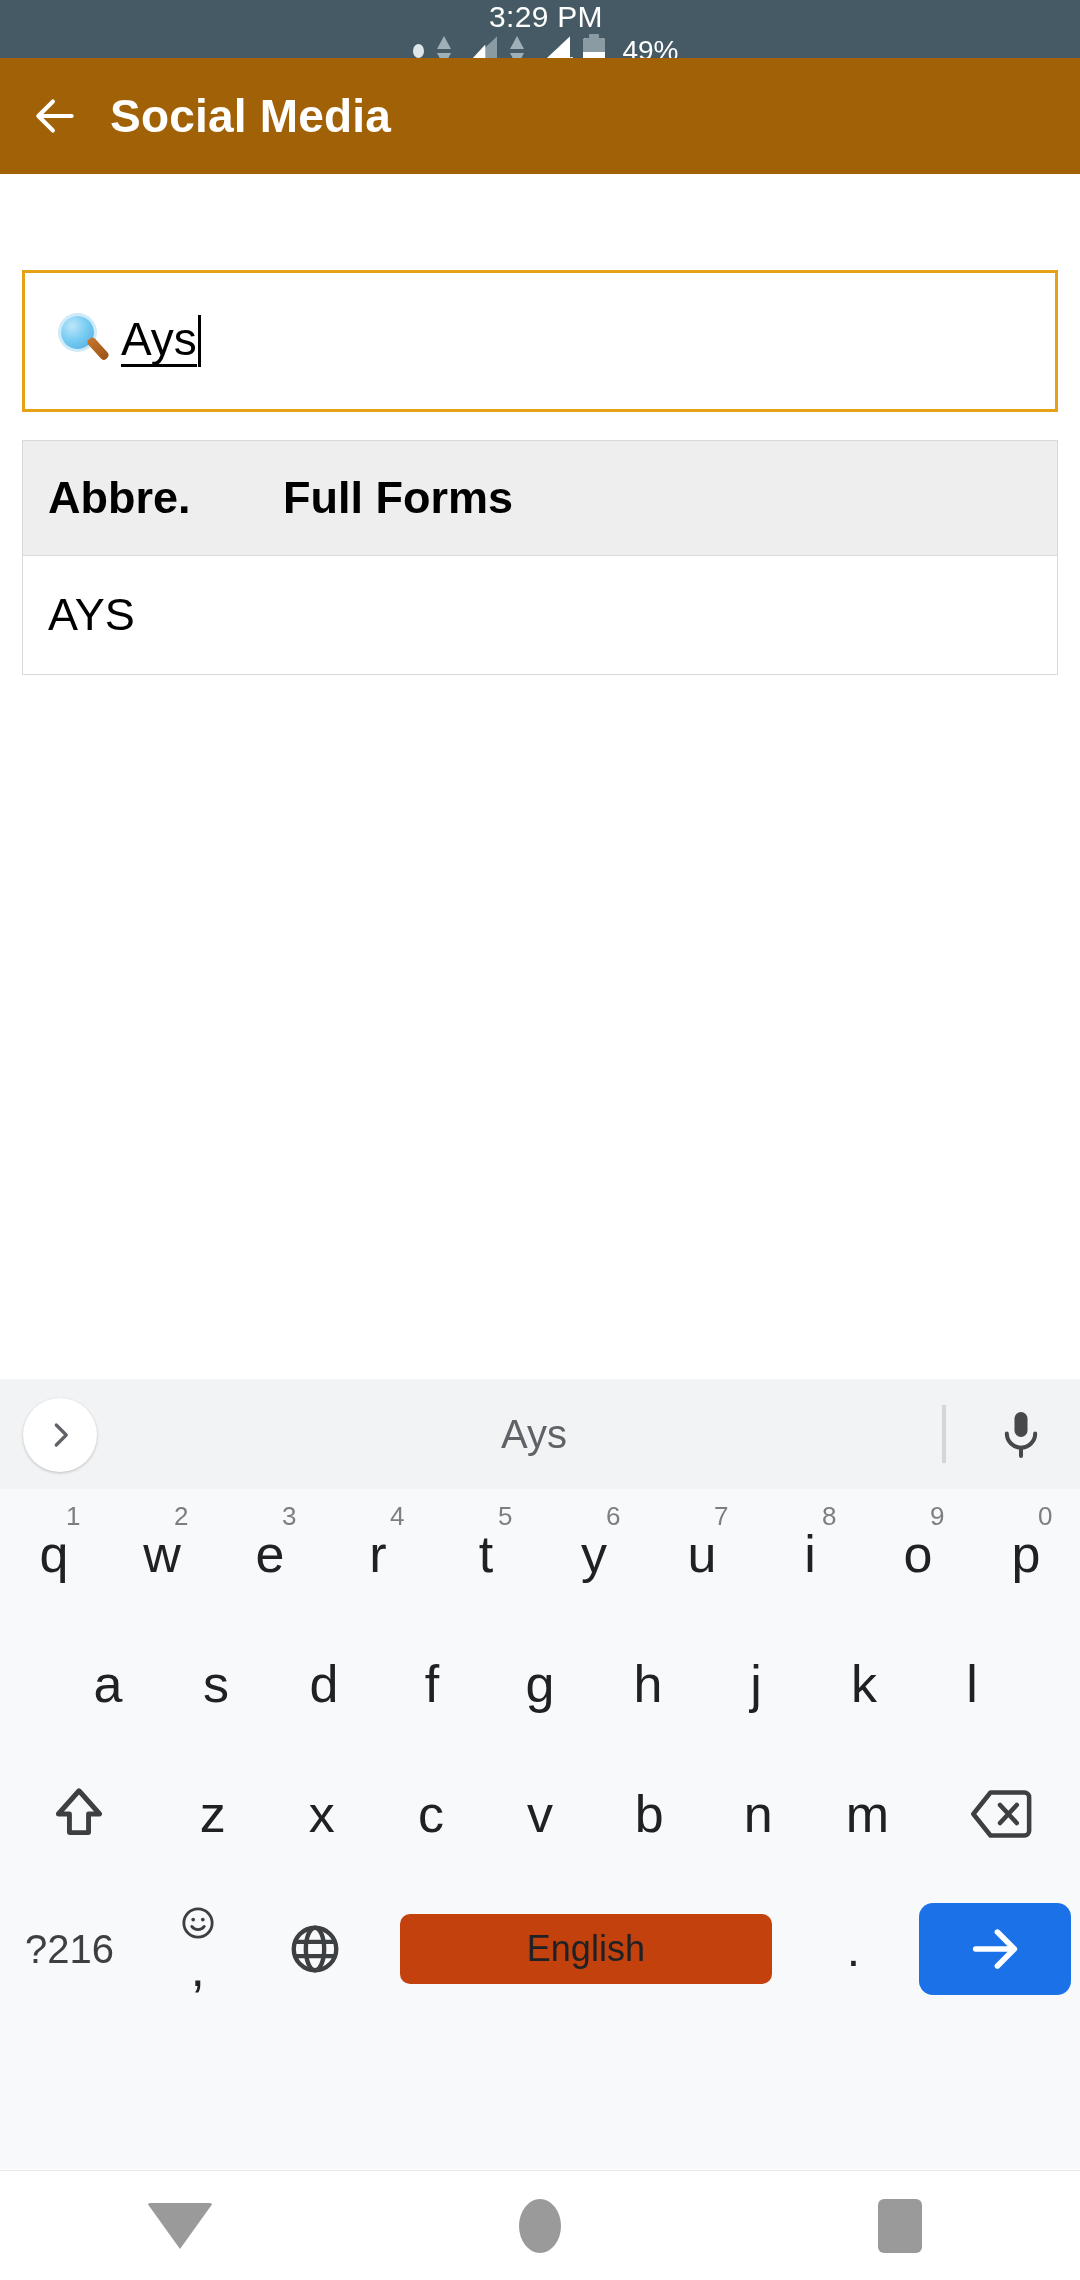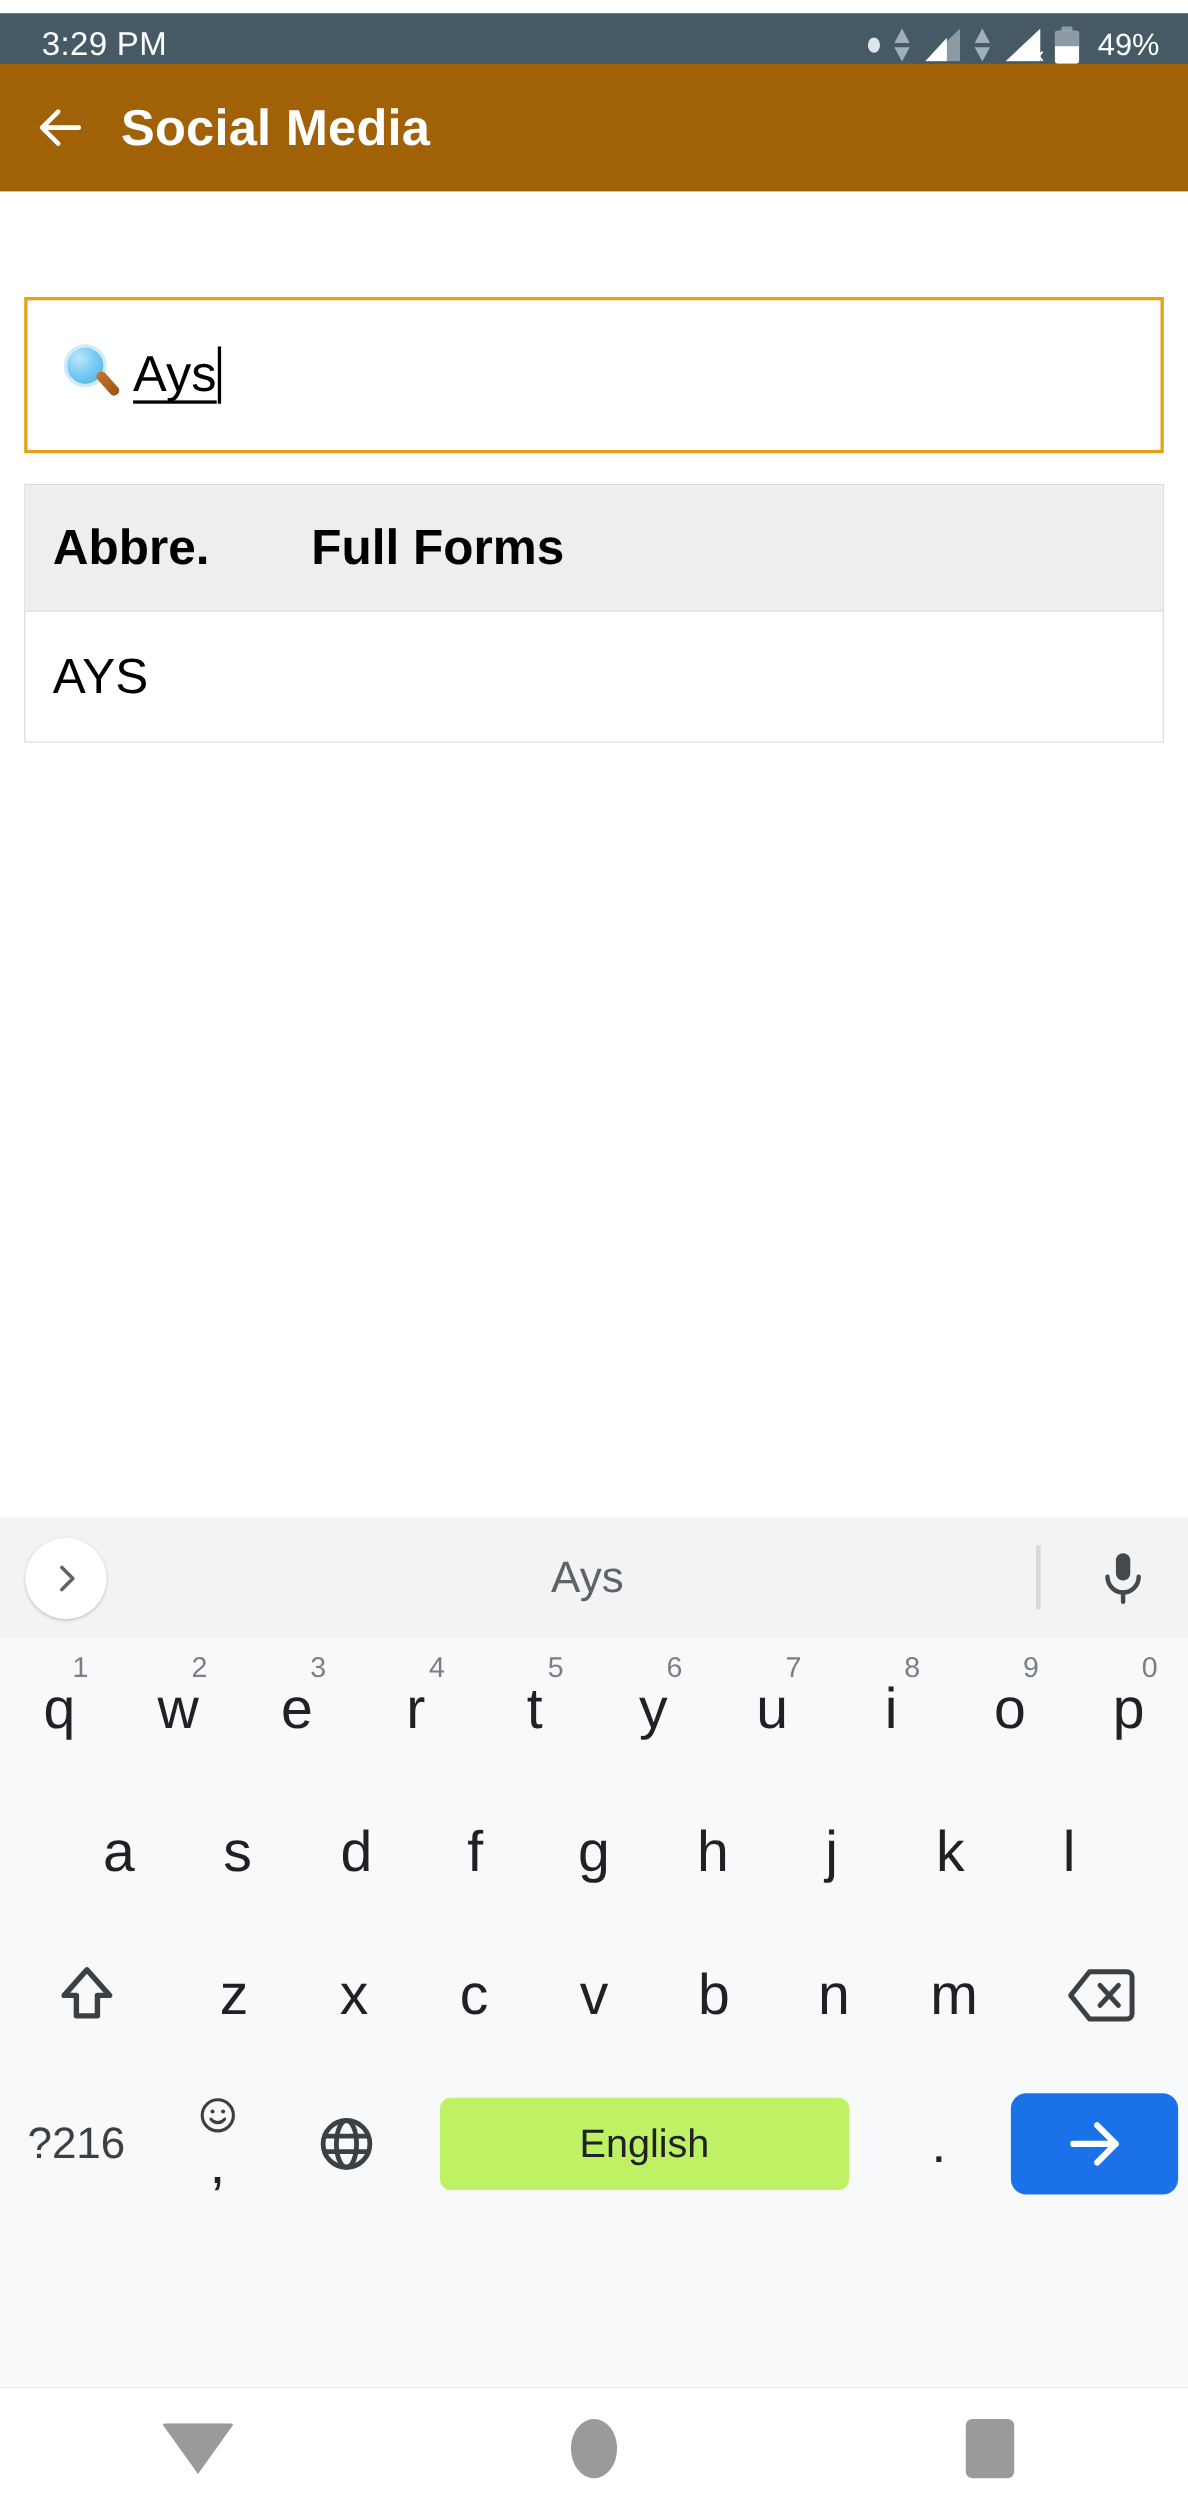--- a/index.html
+++ b/index.html
@@ -6,24 +6,25 @@
   html, body {
     width:1080px; height:2280px;
     background:#ffffff;
     font-family:"Liberation Sans", sans-serif;
     overflow:hidden;
   }
   #screen { position:relative; width:1080px; height:2280px; background:#ffffff; }
 
   
   .statusbar{
-    position:absolute; left:0; top:12px; width:1080px; height:58px;
+    position:absolute; left:0; top:0; width:1080px; height:58px;
     background:#455A64; color:#ffffff;
     display:flex; align-items:center; justify-content:space-between;
     padding:0 26px 0 38px;
+    flex-direction:column;
   }
   .status-time{ font-size:30px; letter-spacing:.3px; }
   .status-right{ display:flex; align-items:center; gap:13px; }
   .sb-dot{ width:11px; height:14px; background:#dfe6e9; border-radius:50%; }
   .sb-updown{ position:relative; width:15px; height:30px; }
   .sb-updown i{ position:absolute; left:0; width:0; height:0; border-left:7.5px solid transparent; border-right:7.5px solid transparent; }
   .sb-updown i.u{ top:0; border-bottom:13px solid #9fb0b7; }
   .sb-updown i.d{ bottom:0; border-top:13px solid #9fb0b7; }
   .sb-sig{ position:relative; width:32px; height:30px; }
   .sb-sig .bg{ position:absolute; inset:0; background:#8b9ba3;
@@ -96,21 +97,21 @@
   .key svg{ width:62px; height:62px; }
 
   .krow.r4{ height:140px; }
   .key.sym{ flex:1.18; font-size:40px; color:#3c4043; }
   .key.emoji-comma{ flex:1.0; position:relative; }
   .key.emoji-comma .smile{ position:absolute; top:22px; left:50%; transform:translateX(-50%); width:34px; height:34px; }
   .key.emoji-comma .comma{ position:absolute; top:58px; left:50%; transform:translateX(-50%); font-size:52px; color:#202124; line-height:1; }
   .key.globe{ flex:1.0; }
   .key.globe svg{ width:50px; height:50px; }
   .key.space{ flex:3.6; }
-  .space-inner{ width:100%; max-width:372px; height:84px; background:#bef264; border-radius:10px;
+  .space-inner{ width:100%; max-width:372px; height:70px; background:#c2410c; border-radius:10px;
                 display:flex; align-items:center; justify-content:center; font-size:36px; color:#202124; }
   .key.period{ flex:0.95; font-size:48px; }
   .key.enter{ flex:1.45; }
   .enter-inner{ width:152px; height:92px; background:#1B72E8; border-radius:14px;
                 display:flex; align-items:center; justify-content:center; }
   .enter-inner svg{ width:58px; height:58px; }
 
   
   .navbar{ position:absolute; left:0; bottom:0; width:1080px; height:110px; background:#ffffff;
            border-top:1px solid #e8e8e8; display:flex; align-items:center; }

